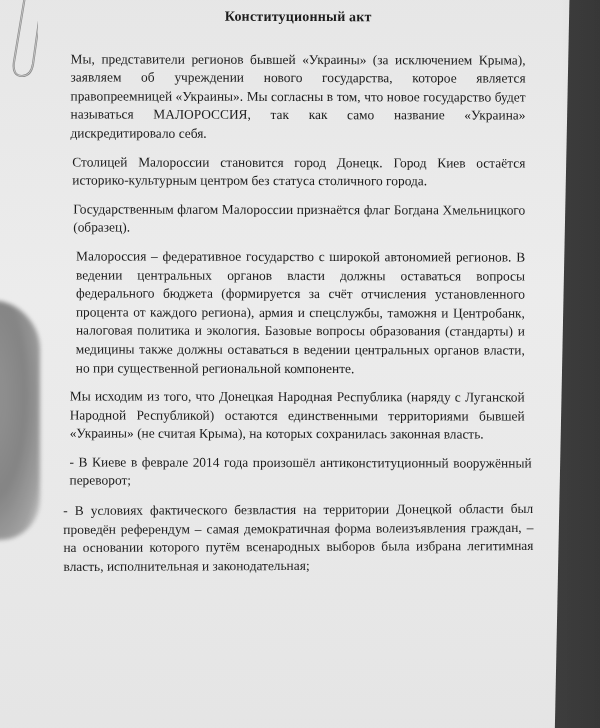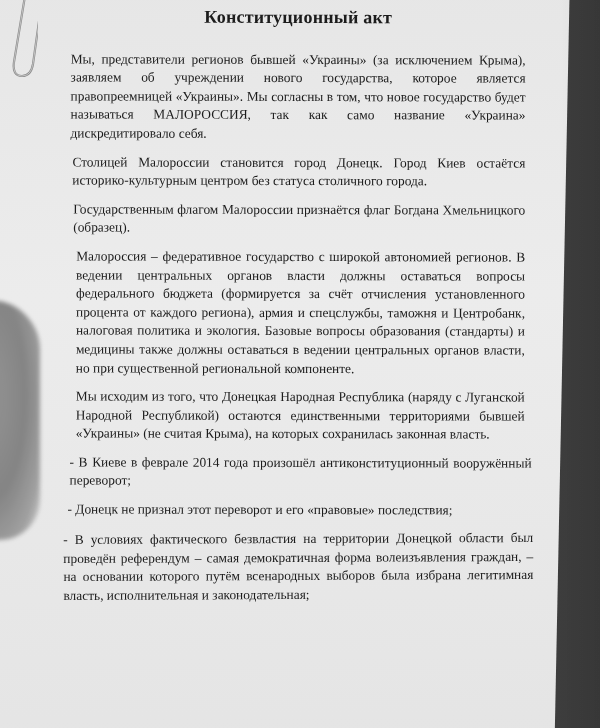--- a/index.html
+++ b/index.html
@@ -45,33 +45,33 @@
       top: 8px;
       width: 455px;
       color: #1c1c1c;
       font-size: 13.4px;
       line-height: 18.6px;
       transform: rotate(0.15deg);
     }
     .title {
       text-align: center;
       font-weight: bold;
-      font-size: 18px;
+      font-size: 14px;
       margin: 0 0 24px 0;
       letter-spacing: 0.2px;
     }
     .para {
       text-align: justify;
       margin: 0 0 10px 0;
     }
     .p2 { margin-left: 2px; }
     .p3 { margin-left: 3px; }
     .p4 { margin-left: 5px; }
     .p5 { margin-left: 6px; }
-    .p6 { margin-left: 6px; }
+    .p6 { margin-left: 0; }
     .label {
       margin: 8px 0 10px 6px;
     }
     .bullet {
       text-align: justify;
       margin: 0 0 10px 0;
     }
     .b1 { margin-left: 0px; width: 462px; }
     .b2 { margin-left: -2px; }
     .b3 { margin-left: -6px; width: 470px; transform: rotate(-0.4deg); }
@@ -113,15 +113,14 @@
   <div class="title">Конституционный акт</div>
 
   <p class="para p1">Мы, представители регионов бывшей «Украины» (за исключением Крыма), заявляем об учреждении нового государства, которое является правопреемницей «Украины». Мы согласны в том, что новое государство будет называться МАЛОРОССИЯ, так как само название «Украина» дискредитировало себя.</p>
   <p class="para p2">Столицей Малороссии становится город Донецк. Город Киев остаётся историко-культурным центром без статуса столичного города.</p>
   <p class="para p3">Государственным флагом Малороссии признаётся флаг Богдана Хмельницкого (образец).</p>
   <p class="para p5">Малороссия – федеративное государство с широкой автономией регионов. В ведении центральных органов власти должны оставаться вопросы федерального бюджета (формируется за счёт отчисления установленного процента от каждого региона), армия и спецслужбы, таможня и Центробанк, налоговая политика и экология. Базовые вопросы образования (стандарты) и медицины также должны оставаться в ведении центральных органов власти, но при существенной региональной компоненте.</p>
   <p class="para p6">Мы исходим из того, что Донецкая Народная Республика (наряду с Луганской Народной Республикой) остаются единственными территориями бывшей «Украины» (не считая Крыма), на которых сохранилась законная власть.</p>
 
 
   <p class="bullet b1">- В Киеве в феврале 2014 года произошёл антиконституционный вооружённый переворот;</p>
-  <p class="bullet b2">- Донецк не признал этот переворот и его «правовые» последствия;</p>
   <p class="bullet b3">- В условиях фактического безвластия на территории Донецкой области был проведён референдум – самая демократичная форма волеизъявления граждан, – на основании которого путём всенародных выборов была избрана легитимная власть, исполнительная и законодательная;</p>
 </div>
 
 </body></html>

